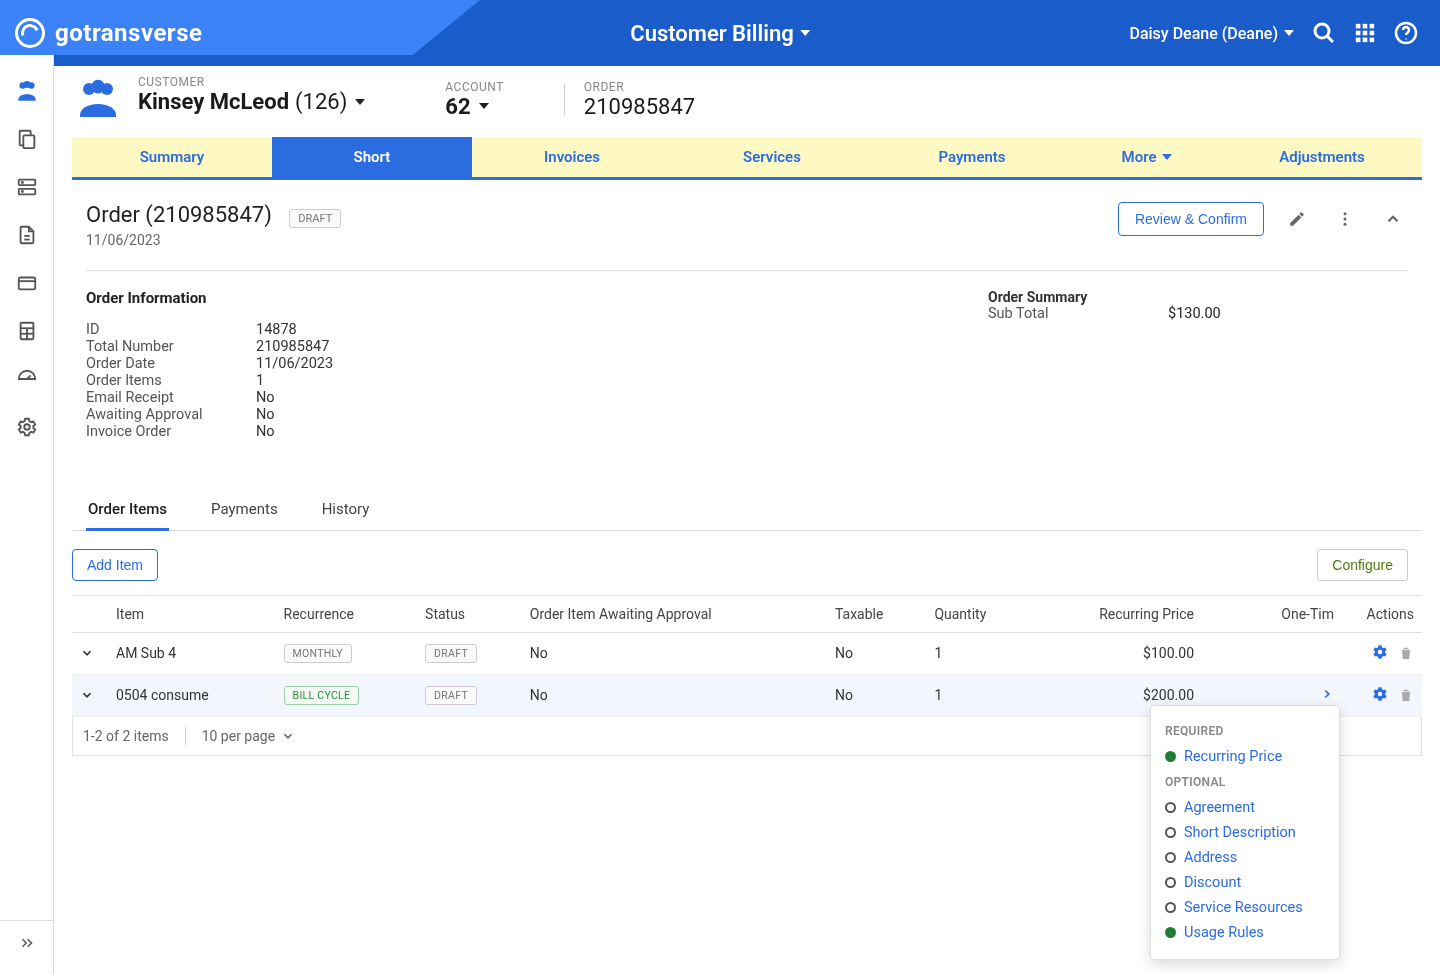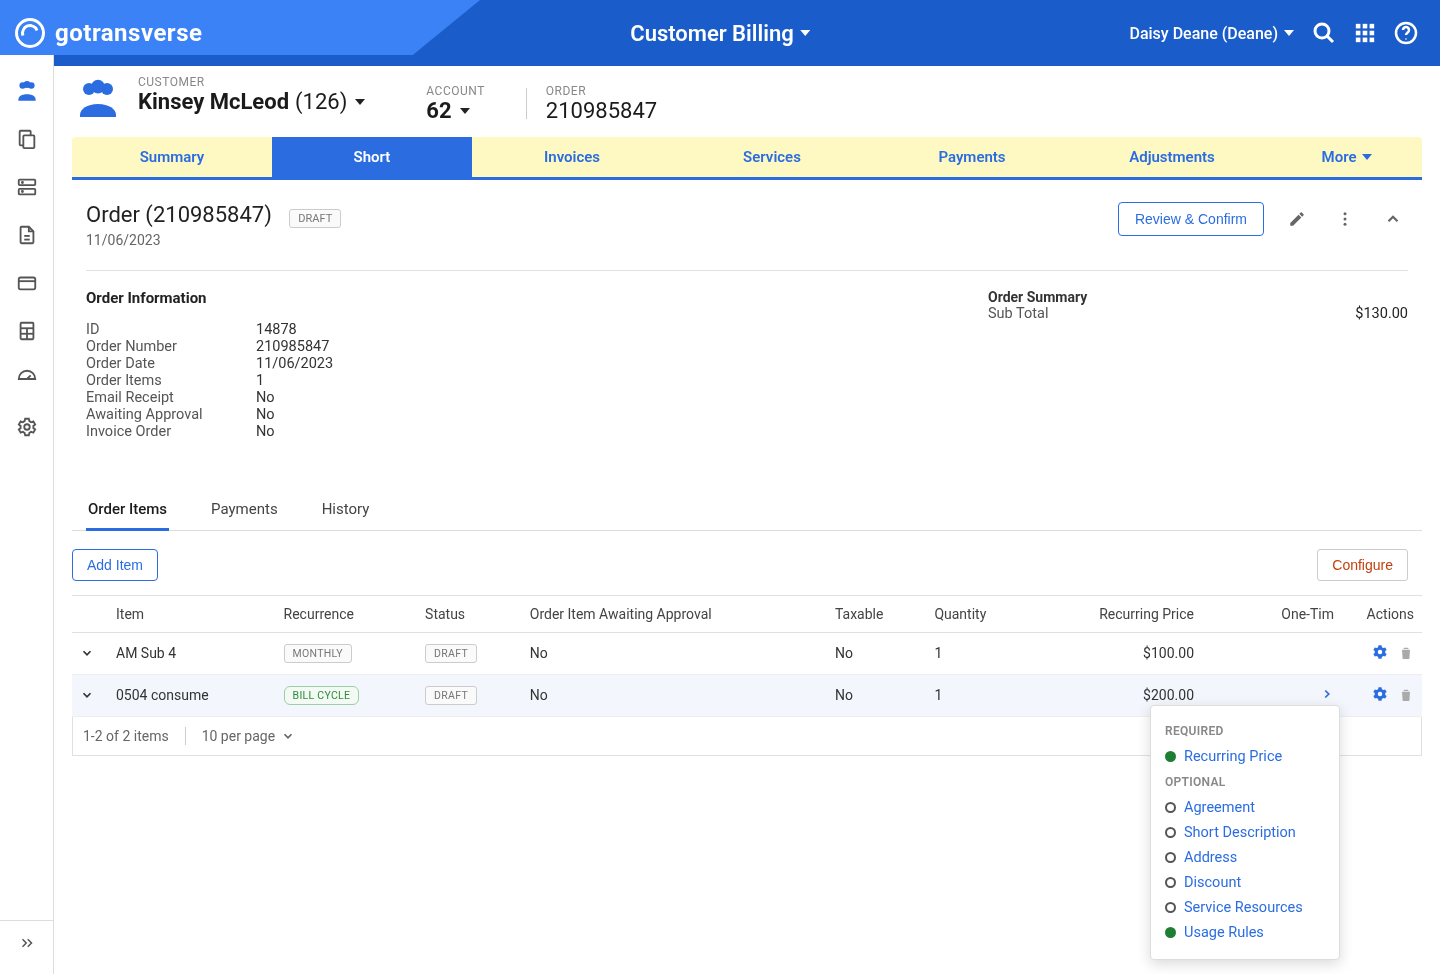--- a/index.html
+++ b/index.html
@@ -21,21 +21,21 @@
 
 .sidebar { position: absolute; left: 0; top: 55px; bottom: 0; width: 54px; border-right: 1px solid #ddd; background: #fff; display: flex; flex-direction: column; align-items: center; padding-top: 14px; gap: 4px; }
 .sidebar-item { width: 40px; height: 44px; display: flex; align-items: center; justify-content: center; color: #555; cursor: pointer; border-radius: 4px; }
 .sidebar-item.active { color: #2b6de1; }
 .sidebar-collapse { margin-top: auto; margin-bottom: 10px; width:100%; height:44px; border-top:1px solid #ddd; display:flex; align-items:center; justify-content:center; color:#555; cursor:pointer; }
 
 
 .main { position: absolute; left: 54px; right: 0; top: 55px; bottom: 0; padding: 0 18px 18px 18px; overflow: auto; }
 
 
-.breadcrumb-row { display: flex; align-items: flex-end; padding: 20px 0 14px 0; gap: 21px; }
+.breadcrumb-row { display: flex; align-items: center; padding: 20px 0 14px 0; gap: 40px; }
 .bc-block { display: flex; flex-direction: column; padding: 0 20px; position:relative; }
 .bc-block + .bc-block::before { content:''; position:absolute; left:0; top:4px; bottom:4px; width:1px; background:#ccc; }
 .bc-customer-block { display:flex; gap:16px; align-items:flex-start; padding-left:2px; padding-right: 20px; }
 .bc-label { font-size: 12px; color: #888; letter-spacing: 0.5px; text-transform: uppercase; }
 .bc-value { font-size: 22px; font-weight: 400; color: #1b1b1b; display: flex; align-items: center; gap: 6px; }
 .bc-customer-name { font-weight: 700; }
 .bc-caret { color:#222; }
 .customer-icon { color:#2b6de1; }
 
 
@@ -56,41 +56,41 @@
 hr.section-divider { border:none; border-top:1px solid #e2e2e2; margin:22px 14px 0 14px; }
 
 
 .info-row { display:flex; padding: 18px 14px 0 14px; }
 .info-col { flex:1; }
 .info-col h4 { font-size:15px; font-weight:700; margin-bottom:14px; color:#222;}
 .info-table { display:grid; grid-template-columns: 170px 1fr; font-size:14.5px; color:#555;}
 .info-table .val { color:#333; }
 .summary-col { flex:0 0 420px; }
 .summary-grid { display:grid; grid-template-columns: 180px 1fr; font-size:14.5px; color:#555;}
-.summary-grid .val{ color:#222;text-align:right; }
+.summary-grid .val{ color:#222; }
 
 
 .subtab-row { display:flex; border-bottom:1px solid #ddd; margin-top:50px; padding:0 14px; gap:40px;}
 .subtab { padding: 10px 2px; font-size:15px; color:#444; cursor:pointer; }
 .subtab.active { color:#1b1b1b; border-bottom:3px solid #2b6de1; font-weight:500; margin-bottom:-1px;}
 
 
 .items-toolbar { display:flex; padding:18px 14px 14px 0; align-items:center;}
 .btn-outline-sm { border:1px solid #2b6de1; color:#2b6de1; background:#fff; padding:7px 14px; border-radius:4px; font-size:14px; cursor:pointer; }
-.configure-btn { margin-left:auto; border:1px solid #ccc; color:#c2410c; background:#fff; padding:7px 14px; border-radius:3px; font-size:14px; cursor:pointer;}
+.configure-btn { margin-left:auto; border:1px solid #ccc; color:#4d7c0f; background:#fff; padding:7px 14px; border-radius:3px; font-size:14px; cursor:pointer;}
 
 
 .table { width:100%; border-collapse:collapse; font-size:14px; }
 .table th { text-align:left; font-weight:400; color:#444; padding:10px 8px; border-top:1px solid #e0e0e0; border-bottom:1px solid #e0e0e0; background:#fff;}
 .table th.num, .table td.num { text-align:right; }
 .table td { padding:10px 8px; border-bottom:1px solid #eee; color:#333;}
 .table tr.row-alt { background:#f3f7fd; }
 .expand-cell{ width:36px; text-align:center; color:#666; cursor:pointer;}
 .badge-tag { display:inline-block; font-size:10.5px; color:#777; border:1px solid #ccc; border-radius:3px; padding:2px 8px; background:#fafafa; letter-spacing:0.3px;}
-.badge-tag.green { color:#2e8b3d; border-color:#9ccfa5; background:#f2faf3;border-radius:6px;}
+.badge-tag.green { color:#2e8b3d; border-color:#9ccfa5; background:#f2faf3;}
 .row-action { color:#2b6de1; cursor:pointer; display:inline-flex; }
 .row-action.muted{ color:#aaa; }
 .table-footer { display:flex; align-items:center; gap:16px; padding:10px 10px; border:1px solid #e0e0e0; border-top:none; color:#666; font-size:14px;}
 .table-footer .divider{ width:1px; height:18px; background:#ccc;}
 .per-page{ display:flex; align-items:center; gap:6px; cursor:pointer;}
 
 
 .popover { position:absolute; right:100px; top:650px; width:190px; background:#fff; border:1px solid #ddd; box-shadow:0 4px 14px rgba(0,0,0,0.15); border-radius:4px; padding:12px 14px 14px 14px; z-index:50;}
 .popover h5 { font-size:12px; color:#888; font-weight:600; letter-spacing:0.3px; margin:6px 0 6px 0; }
 .popover-item { display:flex; align-items:center; gap:8px; padding:4px 0; font-size:14.5px; color:#2b6de1; cursor:pointer;}
@@ -246,25 +246,25 @@
       </div>
     </div>
   </div>
 
   <div class="tab-row">
     <div class="tab">Summary</div>
     <div class="tab active">Short</div>
     <div class="tab">Invoices</div>
     <div class="tab">Services</div>
     <div class="tab">Payments</div>
-    <div class="tab">Adjustments</div>
     <div class="tab more">
       <span>More</span>
       <span class="caret-down"></span>
     </div>
+    <div class="tab">Adjustments</div>
   </div>
 
   <div class="order-header">
     <div>
       <div>
         <span class="order-title">Order (210985847)</span>
         <span class="badge-draft">DRAFT</span>
       </div>
       <div class="order-date">11/06/2023</div>
     </div>
@@ -291,21 +291,21 @@
   </div>
 
   <hr class="section-divider">
 
   <div class="info-row">
     <div class="info-col">
       <h4>Order Information</h4>
       <div class="info-table">
         <div>ID</div>
           <div class="val">14878</div>
-        <div>Order Number</div>
+        <div>Total Number</div>
           <div class="val">210985847</div>
         <div>Order Date</div>
           <div class="val">11/06/2023</div>
         <div>Order Items</div>
           <div class="val">1</div>
         <div>Email Receipt</div>
           <div class="val">No</div>
         <div>Awaiting Approval</div>
           <div class="val">No</div>
         <div>Invoice Order</div>

